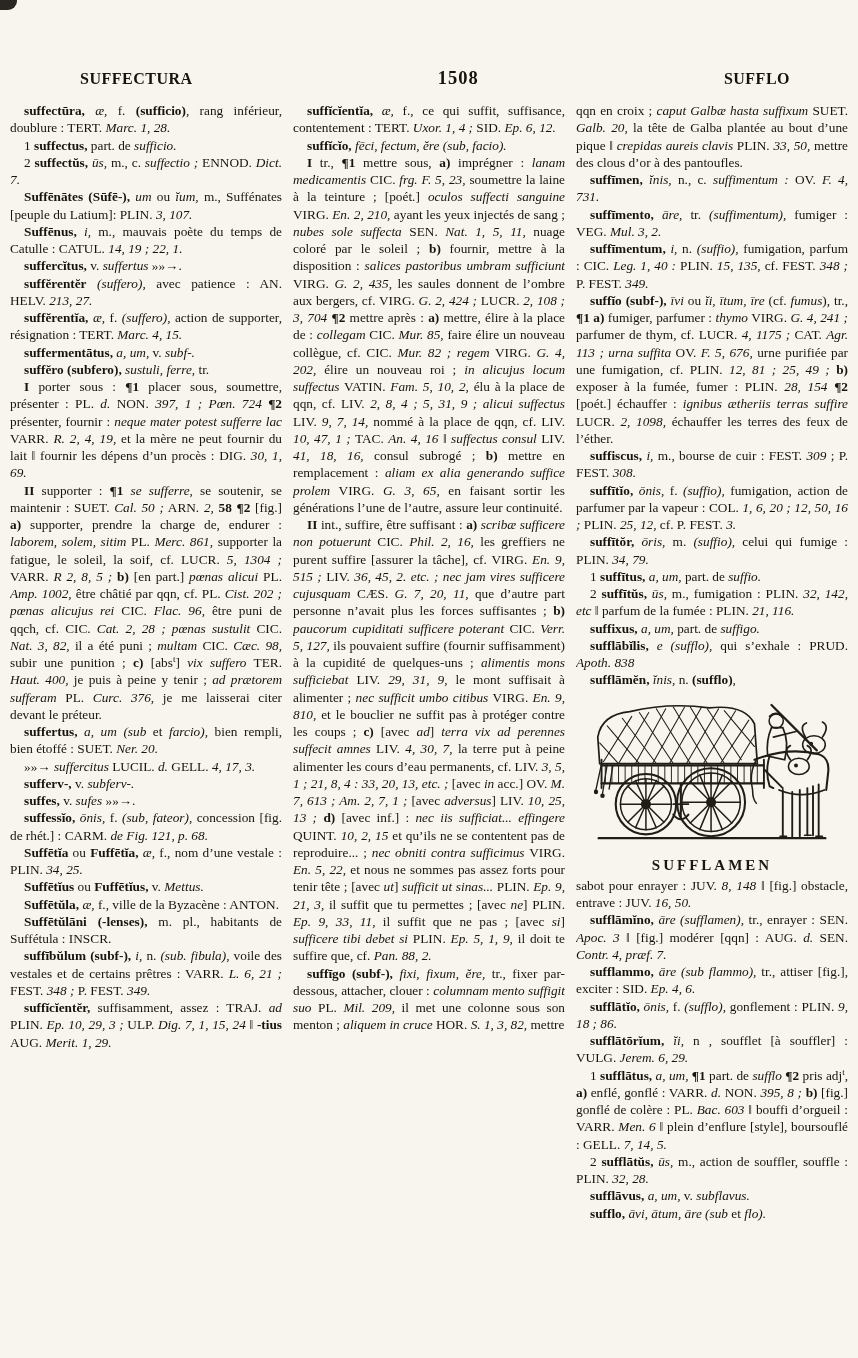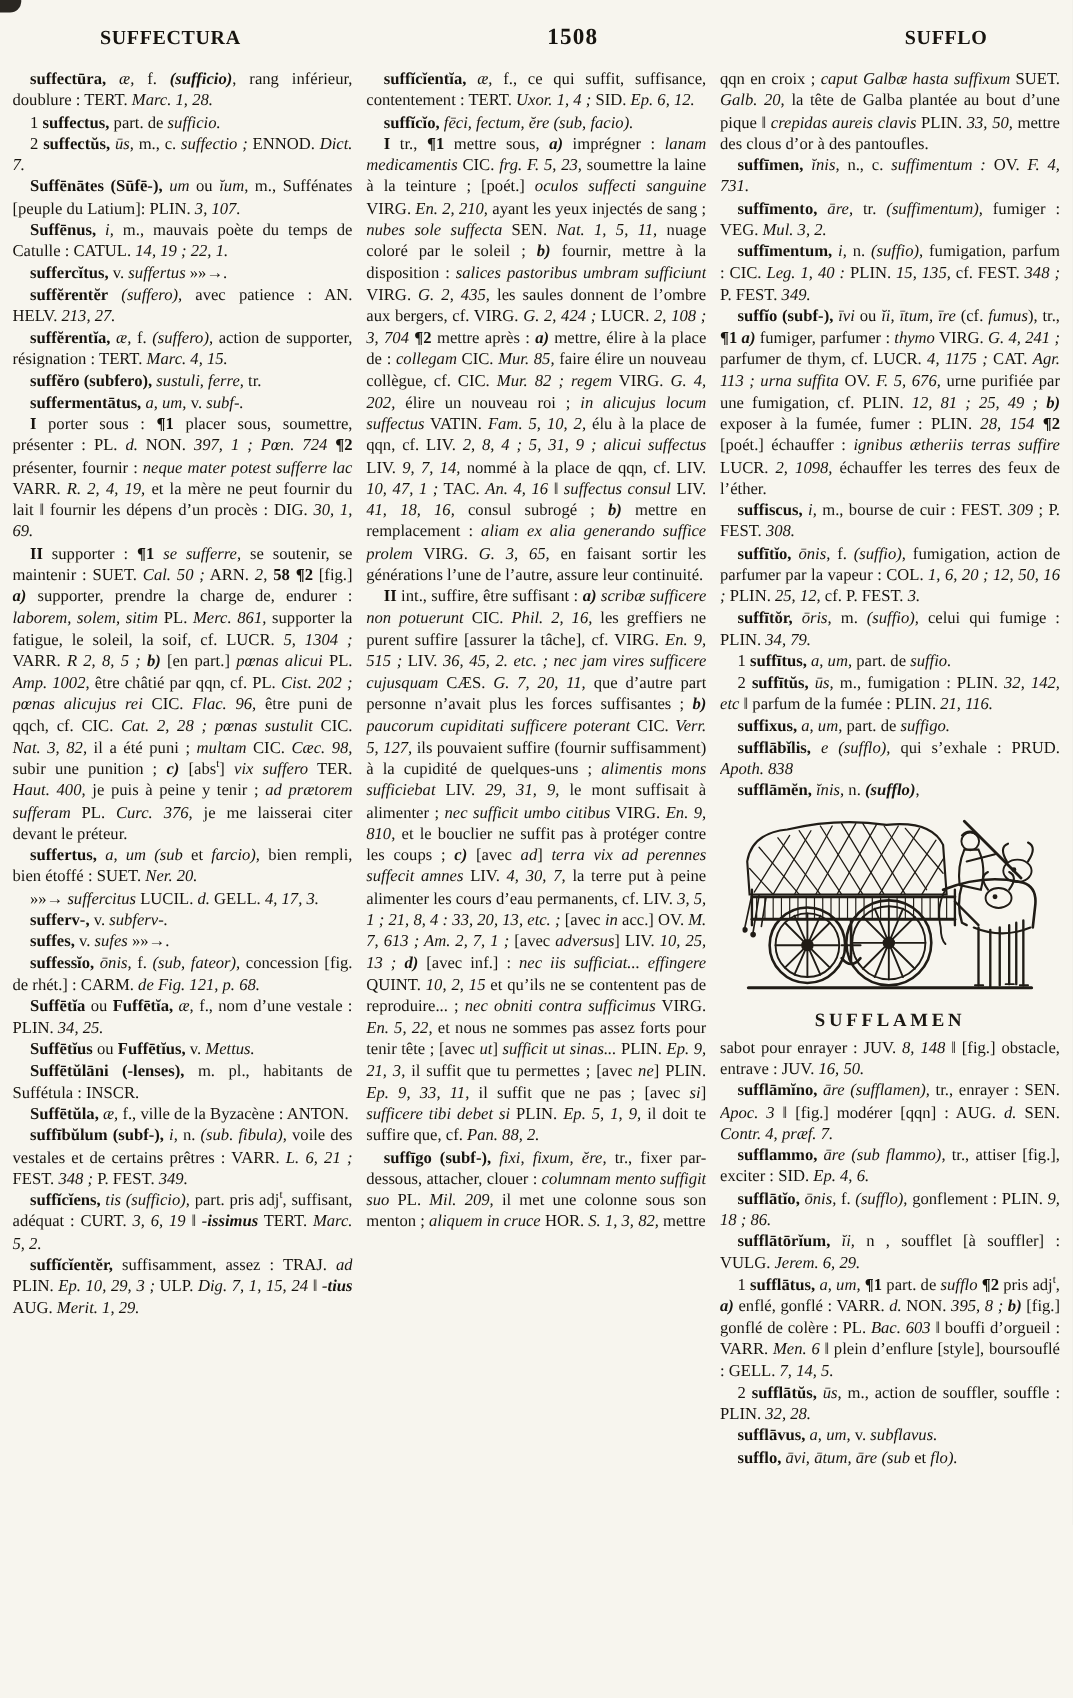--- a/index.html
+++ b/index.html
@@ -3,28 +3,28 @@
 <meta charset="utf-8">
 <style>
   html,body{margin:0;padding:0;background:#efede6;}
   .page{position:relative;width:858px;height:1358px;overflow:hidden;background:#f7f5ee;
         font-family:"Liberation Serif","DejaVu Serif",serif;color:#17140f;
         -webkit-font-smoothing:antialiased;}
   .scan-mark{position:absolute;top:0;left:0;width:17px;height:10px;background:#2a2722;
              border-bottom-right-radius:9px;}
   header{display:flex;align-items:baseline;padding:20px 68px 4px 80px;}
   header .hw{font-weight:bold;font-size:16px;letter-spacing:.5px;}
-  header .pn{flex:1;text-align:center;font-weight:bold;font-size:18.5px;letter-spacing:1px;}
+  header .pn{flex:1;text-align:center;font-weight:bold;font-size:18.5px;letter-spacing:1px;margin-top:48px;}
   .columns{display:flex;gap:11px;padding:9px 8px 0 10px;height:1300px;overflow:hidden;}
   .col{width:272px;text-align:justify;font-size:13.3px;line-height:17.25px;overflow:hidden;}
   .col p{margin:0;text-indent:14px;}
   .col p.cont{text-indent:0;}
   b{font-weight:700;}
   i{font-style:italic;}
-  .bi{font-weight:700;font-style:italic;}
+  .bi{font-weight:700;}
   sup{font-size:9px;line-height:0;vertical-align:super;}
   .fig{margin:5px 0 3px;text-align:center;}
   .fig svg{display:block;margin:0 auto;}
   figcaption{font-size:15px;font-weight:700;letter-spacing:3px;margin-top:5px;color:#1b1813;}
 </style>
 </head>
 <body>
 
 <div class="page">
   <div class="scan-mark"></div>
@@ -36,35 +36,34 @@
   <main class="columns">
     <div class="col">
         <p><b>suffectūra,</b> <i>æ,</i> f. <span class="bi">(sufficio)</span>, rang inférieur, doublure : TERT. <i>Marc. 1, 28.</i></p>
         <p>1 <b>suffectus,</b> part. de <i>sufficio.</i></p>
         <p>2 <b>suffectŭs,</b> <i>ūs,</i> m., c. <i>suffectio ;</i> ENNOD. <i>Dict. 7.</i></p>
         <p><b>Suffēnātes (Sūfē-),</b> <i>um</i> ou <i>ĭum,</i> m., Suffénates [peuple du Latium]: PLIN. <i>3, 107.</i></p>
         <p><b>Suffēnus,</b> <i>i,</i> m., mauvais poète du temps de Catulle : CATUL. <i>14, 19 ; 22, 1.</i></p>
         <p><b>suffercĭtus,</b> v. <i>suffertus</i> »»→.</p>
         <p><b>suffĕrentĕr</b> <i>(suffero),</i> avec patience : AN. HELV. <i>213, 27.</i></p>
         <p><b>suffĕrentĭa,</b> <i>æ,</i> f. <i>(suffero),</i> action de supporter, résignation : TERT. <i>Marc. 4, 15.</i></p>
+        <p><b>suffermentātus,</b> <i>a, um,</i> v. <i>subf-.</i></p>
         <p><b>suffĕro (subfero),</b> <i>sustuli, ferre,</i> tr.</p>
-        <p><b>suffermentātus,</b> <i>a, um,</i> v. <i>subf-.</i></p>
         <p><b>I</b> porter sous : <b>¶1</b> placer sous, soumettre, présenter : PL. <i>d.</i> NON. <i>397, 1 ;</i> <i>Pœn. 724</i> <b>¶2</b> présenter, fournir : <i>neque mater potest sufferre lac</i> VARR. <i>R. 2, 4, 19,</i> et la mère ne peut fournir du lait ‖ fournir les dépens d’un procès : DIG. <i>30, 1, 69.</i></p>
         <p><b>II</b> supporter : <b>¶1</b> <i>se sufferre,</i> se soutenir, se maintenir : SUET. <i>Cal. 50 ;</i> ARN. <i>2,</i> <b>58</b> <b>¶2</b> [fig.] <span class="bi">a)</span> supporter, prendre la charge de, endurer : <i>laborem, solem, sitim</i> PL. <i>Merc. 861,</i> supporter la fatigue, le soleil, la soif, cf. LUCR. <i>5, 1304 ;</i> VARR. <i>R 2, 8, 5 ;</i> <span class="bi">b)</span> [en part.] <i>pœnas alicui</i> PL. <i>Amp. 1002,</i> être châtié par qqn, cf. PL. <i>Cist. 202 ;</i> <i>pœnas alicujus rei</i> CIC. <i>Flac. 96,</i> être puni de qqch, cf. CIC. <i>Cat. 2, 28 ;</i> <i>pœnas sustulit</i> CIC. <i>Nat. 3, 82,</i> il a été puni ; <i>multam</i> CIC. <i>Cæc. 98,</i> subir une punition ; <span class="bi">c)</span> [abs<sup>t</sup>] <i>vix suffero</i> TER. <i>Haut. 400,</i> je puis à peine y tenir ; <i>ad prætorem sufferam</i> PL. <i>Curc. 376,</i> je me laisserai citer devant le préteur.</p>
         <p><b>suffertus,</b> <i>a, um (sub</i> et <i>farcio),</i> bien rempli, bien étoffé : SUET. <i>Ner. 20.</i></p>
         <p>»»→ <i>suffercitus</i> LUCIL. <i>d.</i> GELL. <i>4, 17, 3.</i></p>
         <p><b>sufferv-,</b> v. <i>subferv-.</i></p>
         <p><b>suffes,</b> v. <i>sufes</i> »»→.</p>
         <p><b>suffessĭo,</b> <i>ōnis,</i> f. <i>(sub, fateor),</i> concession [fig. de rhét.] : CARM. <i>de Fig. 121, p. 68.</i></p>
         <p><b>Suffētĭa</b> ou <b>Fuffētĭa,</b> <i>æ,</i> f., nom d’une vestale : PLIN. <i>34, 25.</i></p>
         <p><b>Suffētĭus</b> ou <b>Fuffētĭus,</b> v. <i>Mettus.</i></p>
+        <p><b>Suffētŭla,</b> <i>æ,</i> f., ville de la Byzacène : ANTON.</p>
         <p><b>Suffētŭlāni (-lenses),</b> m. pl., habitants de Suffétula : INSCR.</p>
-        <p><b>Suffētŭla,</b> <i>æ,</i> f., ville de la Byzacène : ANTON.</p>
         <p><b>suffībŭlum (subf-),</b> <i>i,</i> n. <i>(sub. fibula),</i> voile des vestales et de certains prêtres : VARR. <i>L. 6, 21 ;</i> FEST. <i>348 ;</i> P. FEST. <i>349.</i></p>
-        <p><b>suffĭcĭens,</b> <i>tis (sufficio),</i> part. pris adj<sup>t</sup>, suffisant, adéquat : CURT. <i>3, 6, 19</i> ‖ <span class="bi">-issimus</span> TERT. <i>Marc. 5, 2.</i></p>
         <p><b>suffĭcĭentĕr,</b> suffisamment, assez : TRAJ. <i>ad</i> PLIN. <i>Ep. 10, 29, 3 ;</i> ULP. <i>Dig. 7, 1, 15, 24</i> ‖ <span class="bi">-tius</span> AUG. <i>Merit. 1, 29.</i></p>
       </div>
     <div class="col">
         <p><b>suffĭcĭentĭa,</b> <i>æ,</i> f., ce qui suffit, suffisance, contentement : TERT. <i>Uxor. 1, 4 ;</i> SID. <i>Ep. 6, 12.</i></p>
         <p><b>suffĭcĭo,</b> <i>fēci, fectum, ĕre (sub, facio).</i></p>
         <p><b>I</b> tr., <b>¶1</b> mettre sous, <span class="bi">a)</span> imprégner : <i>lanam medicamentis</i> CIC. <i>frg. F. 5, 23,</i> soumettre la laine à la teinture ; [poét.] <i>oculos suffecti sanguine</i> VIRG. <i>En. 2, 210,</i> ayant les yeux injectés de sang ; <i>nubes sole suffecta</i> SEN. <i>Nat. 1, 5, 11,</i> nuage coloré par le soleil ; <span class="bi">b)</span> fournir, mettre à la disposition : <i>salices pastoribus umbram sufficiunt</i> VIRG. <i>G. 2, 435,</i> les saules donnent de l’ombre aux bergers, cf. VIRG. <i>G. 2, 424 ;</i> LUCR. <i>2, 108 ; 3, 704</i> <b>¶2</b> mettre après : <span class="bi">a)</span> mettre, élire à la place de : <i>collegam</i> CIC. <i>Mur. 85,</i> faire élire un nouveau collègue, cf. CIC. <i>Mur. 82 ;</i> <i>regem</i> VIRG. <i>G. 4, 202,</i> élire un nouveau roi ; <i>in alicujus locum suffectus</i> VATIN. <i>Fam. 5, 10, 2,</i> élu à la place de qqn, cf. LIV. <i>2, 8, 4 ; 5, 31, 9 ;</i> <i>alicui suffectus</i> LIV. <i>9, 7, 14,</i> nommé à la place de qqn, cf. LIV. <i>10, 47, 1 ;</i> TAC. <i>An. 4, 16</i> ‖ <i>suffectus consul</i> LIV. <i>41, 18, 16,</i> consul subrogé ; <span class="bi">b)</span> mettre en remplacement : <i>aliam ex alia generando suffice prolem</i> VIRG. <i>G. 3, 65,</i> en faisant sortir les générations l’une de l’autre, assure leur continuité.</p>
         <p><b>II</b> int., suffire, être suffisant : <span class="bi">a)</span> <i>scribæ sufficere non potuerunt</i> CIC. <i>Phil. 2, 16,</i> les greffiers ne purent suffire [assurer la tâche], cf. VIRG. <i>En. 9, 515 ;</i> LIV. <i>36, 45, 2. etc. ;</i> <i>nec jam vires sufficere cujusquam</i> CÆS. <i>G. 7, 20, 11,</i> que d’autre part personne n’avait plus les forces suffisantes ; <span class="bi">b)</span> <i>paucorum cupiditati sufficere poterant</i> CIC. <i>Verr. 5, 127,</i> ils pouvaient suffire (fournir suffisamment) à la cupidité de quelques-uns ; <i>alimentis mons sufficiebat</i> LIV. <i>29, 31, 9,</i> le mont suffisait à alimenter ; <i>nec sufficit umbo citibus</i> VIRG. <i>En. 9, 810,</i> et le bouclier ne suffit pas à protéger contre les coups ; <span class="bi">c)</span> [avec <i>ad</i>] <i>terra vix ad perennes suffecit amnes</i> LIV. <i>4, 30, 7,</i> la terre put à peine alimenter les cours d’eau permanents, cf. LIV. <i>3, 5, 1 ; 21, 8, 4 : 33, 20, 13, etc. ;</i> [avec <i>in</i> acc.] OV. <i>M. 7, 613 ; Am. 2, 7, 1 ;</i> [avec <i>adversus</i>] LIV. <i>10, 25, 13 ;</i> <span class="bi">d)</span> [avec inf.] : <i>nec iis sufficiat... effingere</i> QUINT. <i>10, 2, 15</i> et qu’ils ne se contentent pas de reproduire... ; <i>nec obniti contra sufficimus</i> VIRG. <i>En. 5, 22,</i> et nous ne sommes pas assez forts pour tenir tête ; [avec <i>ut</i>] <i>sufficit ut sinas...</i> PLIN. <i>Ep. 9, 21, 3,</i> il suffit que tu permettes ; [avec <i>ne</i>] PLIN. <i>Ep. 9, 33, 11,</i> il suffit que ne pas ; [avec <i>si</i>] <i>sufficere tibi debet si</i> PLIN. <i>Ep. 5, 1, 9,</i> il doit te suffire que, cf. <i>Pan. 88, 2.</i></p>
         <p><b>suffīgo (subf-),</b> <i>fixi, fixum, ĕre,</i> tr., fixer par-dessous, attacher, clouer : <i>columnam mento suffigit suo</i> PL. <i>Mil. 209,</i> il met une colonne sous son menton ; <i>aliquem in cruce</i> HOR. <i>S. 1, 3, 82,</i> mettre</p>
       </div>
     <div class="col">

